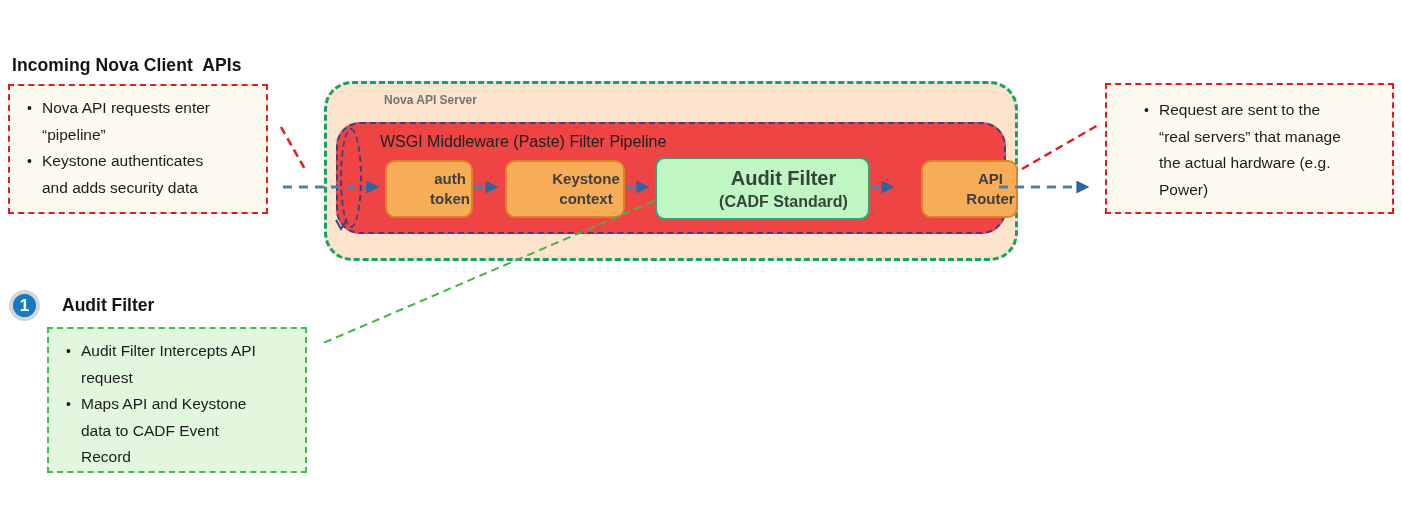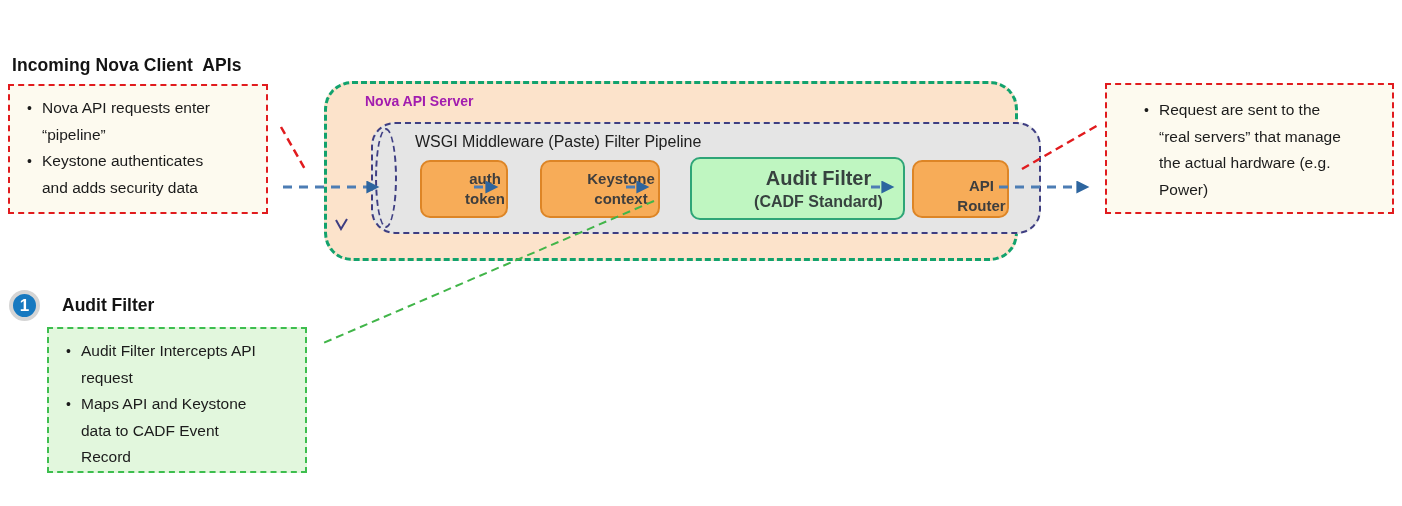--- a/index.html
+++ b/index.html
@@ -29,45 +29,45 @@
     left:47px; top:327px; width:260px; height:146px;
     border-color:#3DBE4E; background:#E2F7DD;
   }
   .note.green-note li { max-width:176px; }
   
   .nova-box {
     position:absolute; left:324px; top:81px; width:694px; height:180px;
     background:#FCE3CB; border:3px dashed #12A26D; border-radius:28px;
   }
   .nova-title {
-    position:absolute; left:38px; top:9px; font-weight:bold; font-size:14px; color:#a21caf;
+    position:absolute; left:57px; top:9px; font-weight:bold; font-size:12px; color:#737373;
   }
   .wsgi-box {
     position:absolute; left:9px; top:38px; width:670px; height:112px;
-    background:#e5e5e5; border:2px dashed #3E3E82; border-radius:24px;margin-left:35px;
+    background:#ef4444; border:2px dashed #3E3E82; border-radius:24px;
   }
   .wsgi-title {
     position:absolute; left:42px; top:9px; font-size:16px; color:#202020; font-weight:500;
   }
   .pipe-cap {
     position:absolute; left:2px; top:4px; width:22px; height:100px;
     border:2px dashed #3E3E82; border-radius:50%;
   }
   
   .stage {
     position:absolute; border-radius:10px; display:flex; flex-direction:column;
     align-items:center; justify-content:center; text-align:center;
     font-weight:bold; color:#3E3E3E;padding-left:42px;
   }
   .stage.orange { background:#F7AC58; border:2px solid #DD8526; font-size:15px; line-height:20px; }
   .stage.green  { background:#BFF6C1; border:2px solid #2EA577; color:#37423F; }
   .stage-auth     { left:47px;  top:36px; width:88px;  height:58px; }
   .stage-keystone { left:167px; top:36px; width:120px; height:58px; }
   .stage-audit    { left:317px; top:33px; width:215px; height:63px; }
-  .stage-router   { left:539px; top:36px; width:97px;  height:58px;justify-content:flex-end; }
+  .stage-router   { left:583px; top:36px; width:97px;  height:58px; }
   .audit-l1 { font-size:20px; line-height:25px; }
   .audit-l2 { font-size:16px; line-height:21px; }
   
   .step-badge {
     position:absolute; left:9px; top:290px; width:31px; height:31px;
     background:#1779C0; border:4px solid #D5D5D5; border-radius:50%;
     color:#ffffff; font-weight:bold; font-size:17px;
     display:flex; align-items:center; justify-content:center;
   }
   .step-title { position:absolute; left:62px; top:295px; font-weight:bold; font-size:17.5px; color:#141414; }

